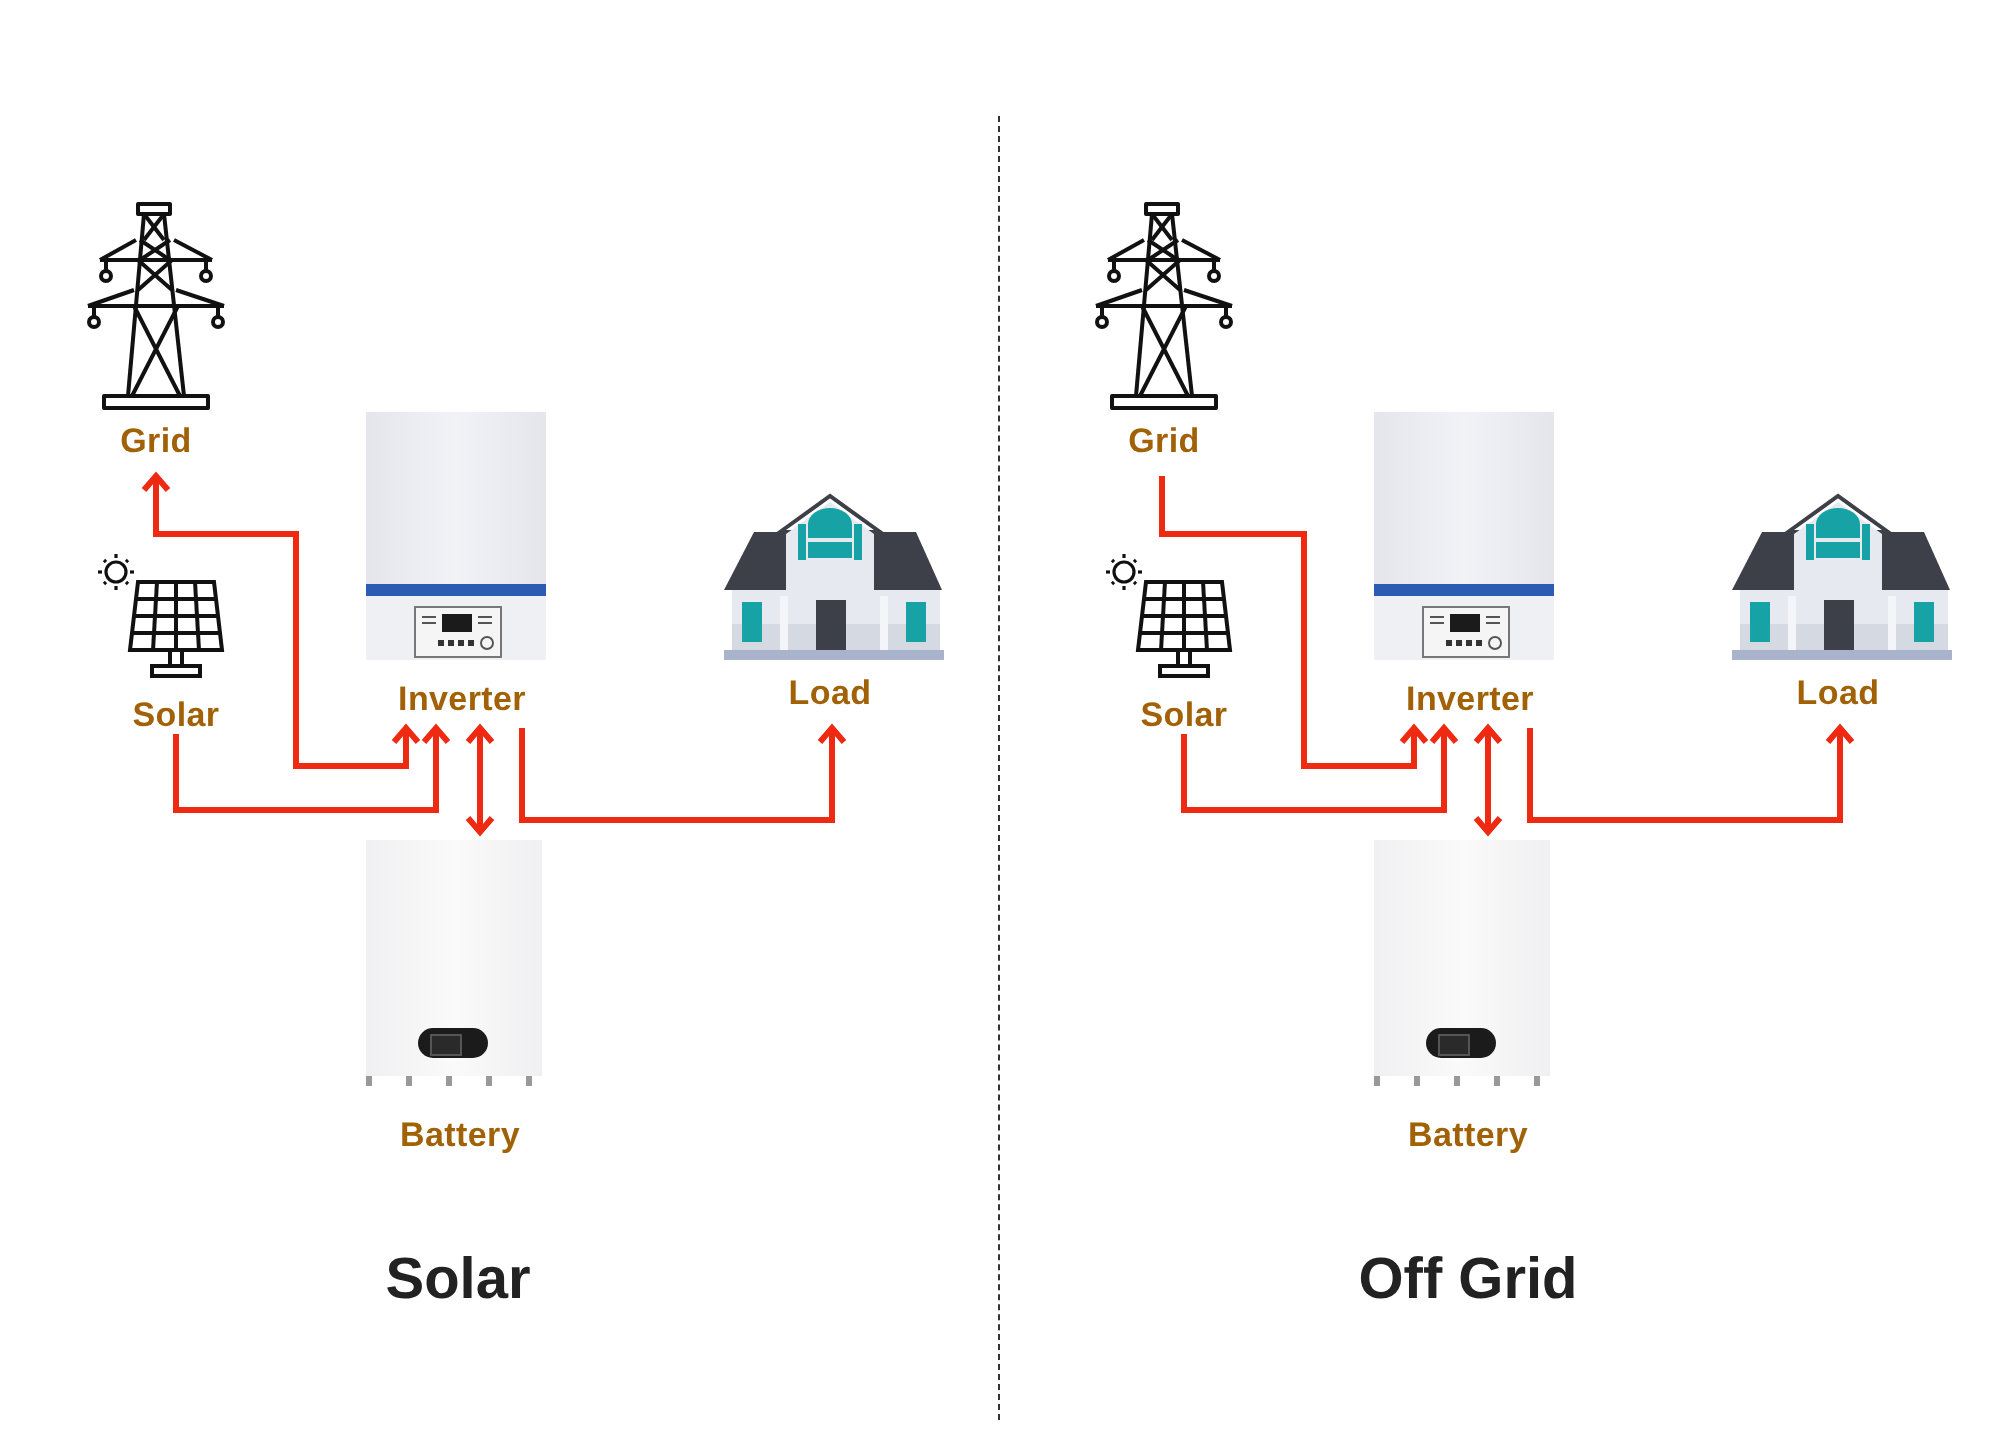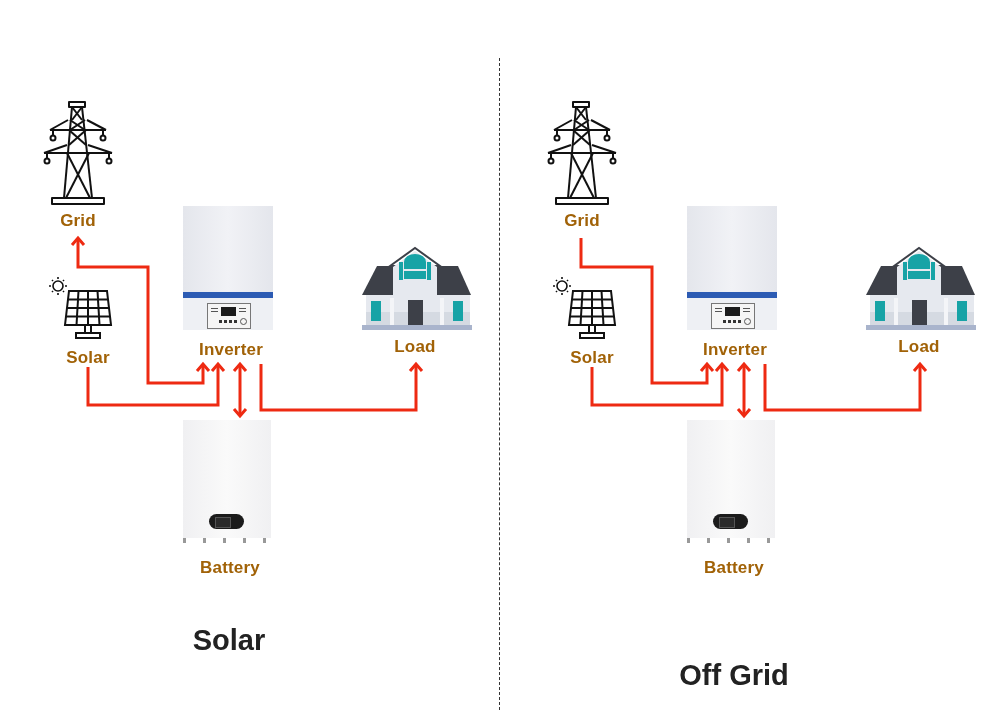--- a/index.html
+++ b/index.html
@@ -265,15 +265,15 @@
         <polyline points="88,367 88,405 218,405 218,364"></polyline>
         <polyline points="212,371 218,364 224,371"></polyline>
         <line x1="240" y1="364" x2="240" y2="416"></line>
         <polyline points="234,371 240,364 246,371"></polyline>
         <polyline points="234,409 240,416 246,409"></polyline>
         <polyline points="261,364 261,410 416,410 416,364"></polyline>
         <polyline points="410,371 416,364 422,371"></polyline>
       </g>
     </svg>
 
-    <div class="title" style="left:230px;margin-top:35px;">Off Grid</div>
+    <div class="title" style="left:230px;">Off Grid</div>
   </div>
 </div>
 
 </body></html>

